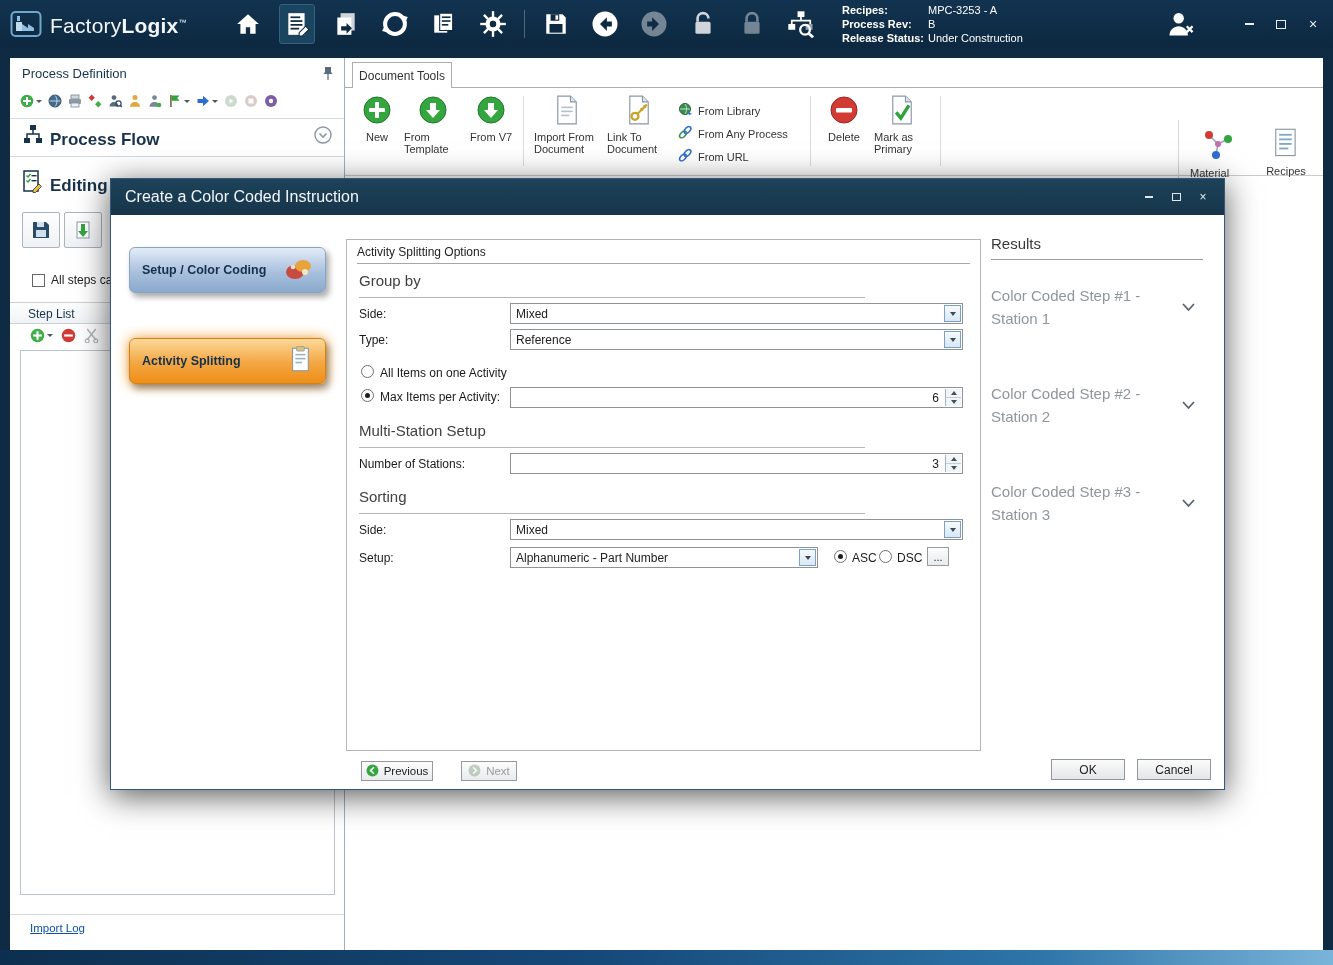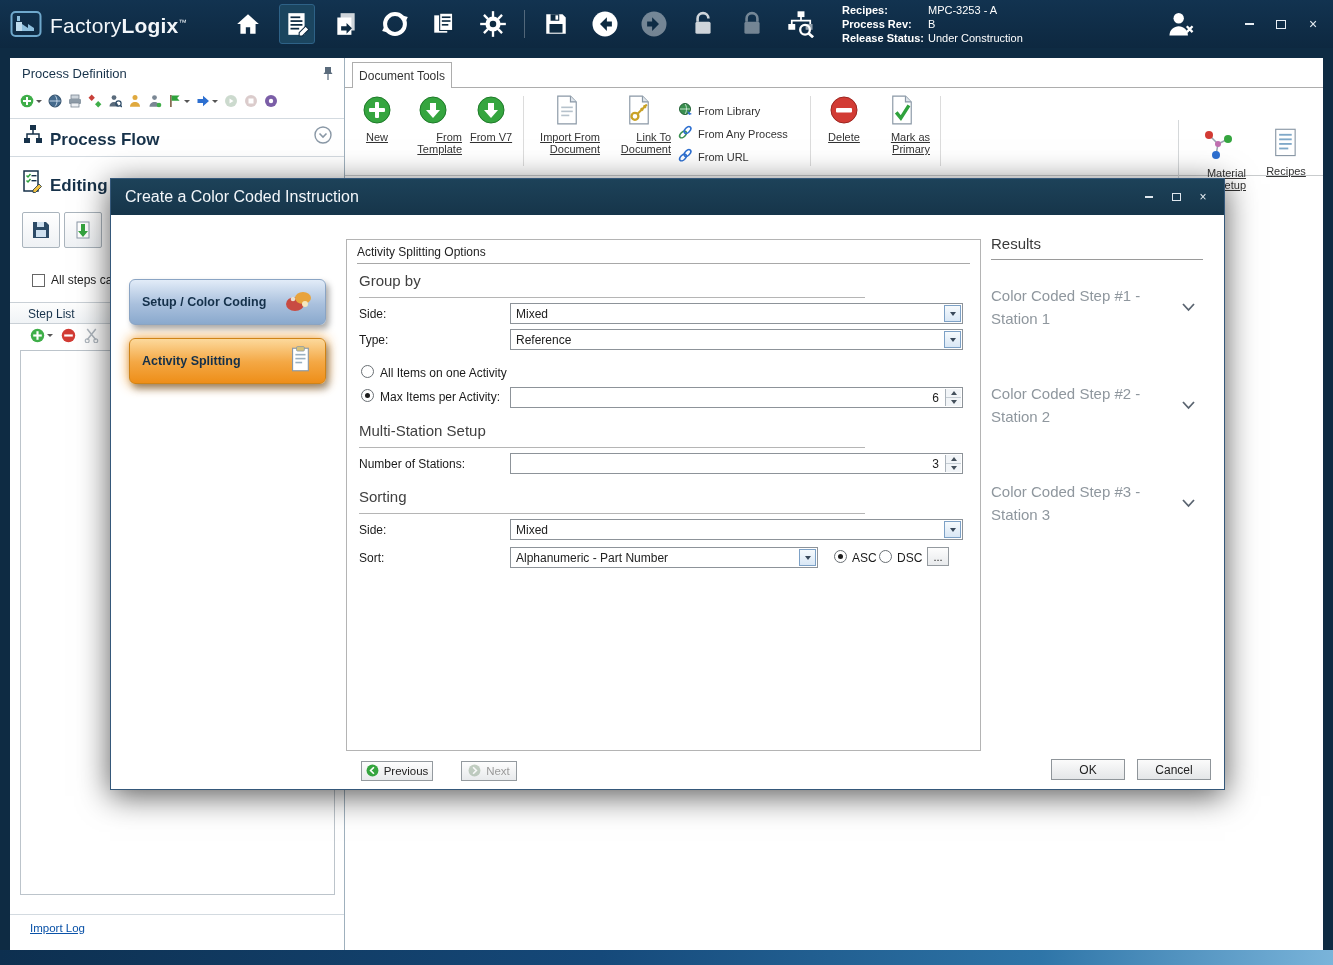--- a/index.html
+++ b/index.html
@@ -43,40 +43,40 @@
   .step-toolbar { position:absolute; left:20px; top:270px; display:flex; align-items:center; gap:8px; }
   .lp-listbox { position:absolute; left:10px; top:292px; width:315px; height:545px; border:1px solid #bcc4cb; background:#fff; }
   .import-log { position:absolute; left:20px; top:864px; font-size:11.5px; color:#0a52a8; text-decoration:underline; cursor:pointer; }
 
   
   .main-area { position:absolute; left:345px; top:58px; width:978px; height:892px; background:#fff; }
   .tabline { position:absolute; left:0; right:0; top:29px; height:1px; background:#adadad; }
   .doc-tab { position:absolute; left:7px; top:4px; width:100px; height:26px; background:#fff; border:1px solid #adadad; border-bottom:none; z-index:2; display:flex; align-items:center; justify-content:center; font-size:12px; color:#333; cursor:pointer; }
   .ribbon { position:absolute; left:0; right:0; top:30px; height:88px; border-bottom:1px solid #c9ccce; background:#fff; }
   .ribbon-flex { position:absolute; left:12px; top:2px; height:82px; display:flex; align-items:stretch; gap:7px; }
-  .rbtn { display:flex; flex-direction:column; align-items:center; padding-top:5px; font-size:11px; line-height:12.5px; color:#333; text-align:right; cursor:pointer;text-decoration:underline; }
+  .rbtn { display:flex; flex-direction:column; align-items:center; padding-top:5px; font-size:11px; line-height:12.5px; color:#333; text-align:left; cursor:pointer; }
   .rbtn .cap { margin-top:3px; }
   .rsep { width:1px; background:#dcdcdc; margin:6px 3px; }
   .lib-stack { display:flex; flex-direction:column; justify-content:flex-start; padding-top:12px; gap:6px; width:122px; }
   .lib-row { display:flex; align-items:center; gap:5px; font-size:11px; color:#333; cursor:pointer; }
   .mat-divider { position:absolute; left:833px; top:32px; height:84px; width:1px; background:#d5d8da; }
   .mat-group { position:absolute; left:845px; top:34px; display:flex; gap:16px; }
 
   
   .dialog { position:absolute; left:110px; top:178px; width:1115px; height:612px; background:#fff; border:1px solid #35587a; box-shadow:0 6px 30px rgba(0,0,0,.65); z-index:10; }
   .dlg-titlebar { position:absolute; left:0; top:0; right:0; height:36px; background:linear-gradient(#1d4259,#16354a); color:#fff; display:flex; align-items:center; padding:16px 14px; }
   .dlg-title { font-size:16px; color:#f2f6fa; }
   .dlg-ctrls { margin-left:auto; display:flex; align-items:center; gap:13px; color:#dfe7ee; }
   .dlg-ctrls .winbtn { width:14px; height:14px; font-size:12px; }
   .dlg-ctrls .minbar { width:8px; height:2px; background:#dfe7ee; }
   .dlg-ctrls .maxbox { width:9px; height:8px; border:1px solid #dfe7ee; }
 
   .nav-btn { position:absolute; left:18px; width:197px; height:46px; border-radius:6px; display:flex; align-items:center; padding:0 12px; font-size:12.5px; font-weight:bold; color:#14304a; cursor:pointer; }
   .nav-btn .nav-ico { margin-left:auto; }
-  .nav-setup { top:100px; background:linear-gradient(#e2ecf8,#a9c0dd 55%,#8aa9cd); border:1px solid #8aa4c4; box-shadow:3px 4px 6px rgba(0,0,0,.35); }
+  .nav-setup { top:68px; background:linear-gradient(#e2ecf8,#a9c0dd 55%,#8aa9cd); border:1px solid #8aa4c4; box-shadow:3px 4px 6px rgba(0,0,0,.35); }
   .nav-activity { top:159px; background:linear-gradient(#fcd99c,#f4a845 52%,#ee8e18); border:1px solid #cf8316; box-shadow:3px 5px 7px rgba(0,0,0,.35), 0 0 13px rgba(243,153,35,.95); }
 
   .options-panel { position:absolute; left:235px; top:60px; width:635px; height:512px; border:1px solid #b4b4b4; background:#fff; }
   .op-title { position:absolute; left:10px; top:5px; font-size:12px; color:#222; }
   .op-titleline { position:absolute; left:10px; right:10px; top:23px; height:1px; background:#a8a8a8; }
   .sec-head { position:absolute; left:12px; font-size:15px; color:#404040; }
   .sec-line { position:absolute; left:12px; width:506px; height:1px; background:#b5b5b5; }
   .flbl { position:absolute; left:12px; font-size:12px; color:#1a1a1a; }
   .dd { position:absolute; left:163px; width:453px; height:21px; border:1px solid #8d9399; background:#fff; cursor:pointer; }
   .dd .txt { position:absolute; left:5px; top:3px; font-size:12px; color:#222; }
@@ -647,21 +647,21 @@
       <div class="sec-line" style="top:273px"></div>
 
       <span class="flbl" style="top:283px">Side:</span>
       <div class="dd" style="top:279px">
         <span class="txt">Mixed</span>
         <span class="btn">
             <span class="caret-down"></span>
           </span>
       </div>
 
-      <span class="flbl" style="top:311px">Sort:</span>
+      <span class="flbl" style="top:311px">Setup:</span>
       <div class="dd" style="top:307px; width:308px">
         <span class="txt">Alphanumeric - Part Number</span>
         <span class="btn">
             <span class="caret-down"></span>
           </span>
       </div>
       <span class="radio on" style="left:487px; top:310px"></span>
       <span class="rlabel" style="left:505px; top:311px">ASC</span>
       <span class="radio" style="left:532px; top:310px"></span>
       <span class="rlabel" style="left:550px; top:311px">DSC</span>

